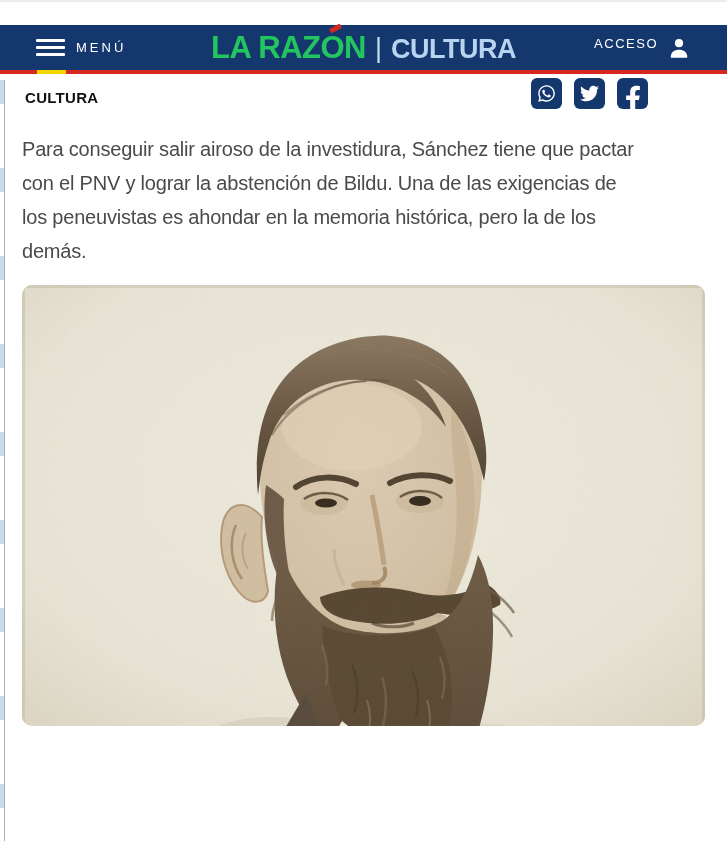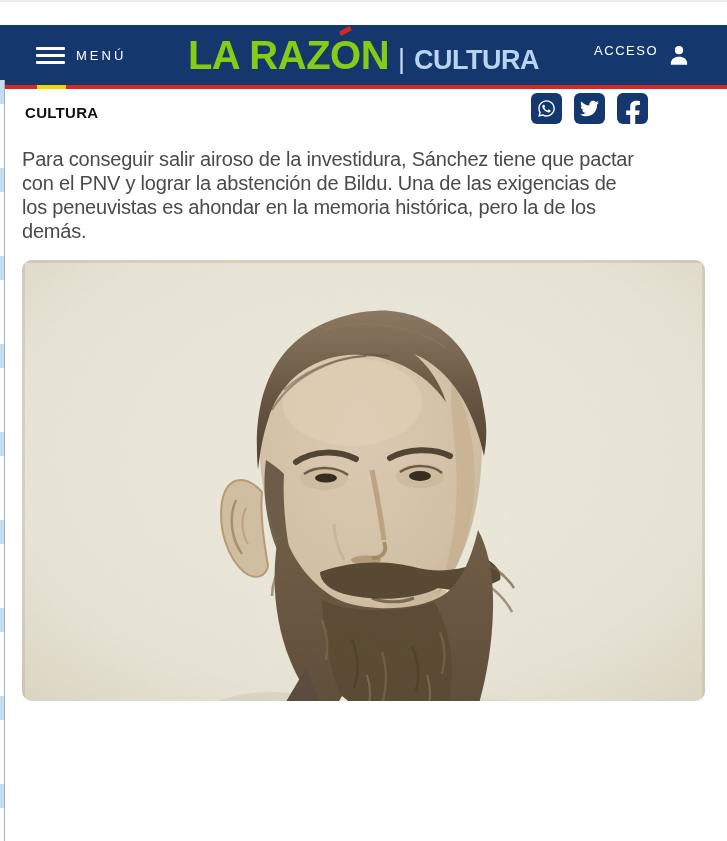--- a/index.html
+++ b/index.html
@@ -5,33 +5,33 @@
   * { margin:0; padding:0; box-sizing:border-box; }
   html,body { width:727px; }
   body {
     position:relative; width:727px; height:841px; overflow:hidden;
     background:#ffffff; font-family:"Liberation Sans", sans-serif;
   }
   .top-gap { height:25px; background:#fff; border-top:2px solid #ececec; }
 
   
   .navbar {
-    height:60px; background:#14386d; display:flex; align-items:center;
+    height:45px; background:#14386d; display:flex; align-items:center;
     padding:0 36px; position:relative;
   }
   .menu-group { display:flex; align-items:center; gap:11px; cursor:pointer; }
   .hamburger { width:29px; display:flex; flex-direction:column; gap:4px; }
   .hamburger i { display:block; height:3px; background:#fff; border-radius:1px; }
   .menu-label { color:#fff; font-size:13px; letter-spacing:3px; font-weight:400; }
 
   .logo-group {
     position:absolute; left:50%; top:50%; transform:translate(-50%,-50%);
     display:flex; align-items:baseline; gap:9px; white-space:nowrap; cursor:pointer;
   }
-  .logo-main { color:#84cc16; font-weight:700; font-size:40px; letter-spacing:-0.5px; }
+  .logo-main { color:#22c55e; font-weight:700; font-size:31px; letter-spacing:-0.5px; }
   .logo-o { position:relative; display:inline-block; }
   .logo-o-accent {
     position:absolute; top:-4px; left:9px; width:12px; height:5px;
     background:#d6281e; border-radius:1px; transform:rotate(-28deg);
   }
   .logo-sep { color:#c8dcf2; font-size:27px; font-weight:300; position:relative; top:-1px; }
   .logo-section { color:#b9d4f0; font-weight:700; font-size:27px; letter-spacing:-0.5px; }
 
   .access-group { margin-left:auto; display:flex; align-items:flex-start; gap:9px; cursor:pointer; }
   .access-label { color:#fff; font-size:13px; letter-spacing:1.5px; }
@@ -62,21 +62,21 @@
   .share-btn svg { display:block; fill:#ffffff; }
   .share-btn.fb { align-items:flex-end; }
   .share-btn.fb svg { transform:translateY(3px); }
 
   .headline {
     margin-top:33px; max-width:650px; color:#0d0d0d;
     font-size:31px; line-height:37px; font-weight:700; letter-spacing:-0.8px;
   }
   .standfirst {
     margin-top:18px; max-width:612px; color:#4a4a4a;
-    font-size:20px; line-height:24px; letter-spacing:-0.2px; font-weight:400;
+    font-size:20px; line-height:34px; letter-spacing:-0.2px; font-weight:400;
   }
 
   .article-image {
     margin-top:17px; width:683px; height:441px;
     border-radius:10px; overflow:hidden; background:#ebe8dc;
   }
   .article-image svg { display:block; }
 </style>
 </head>
 <body>

